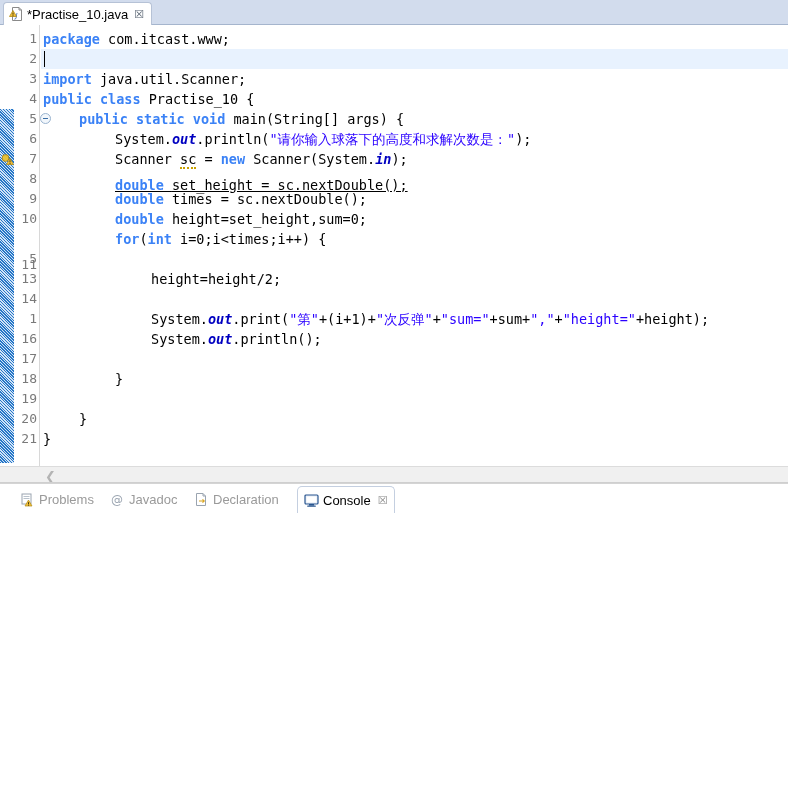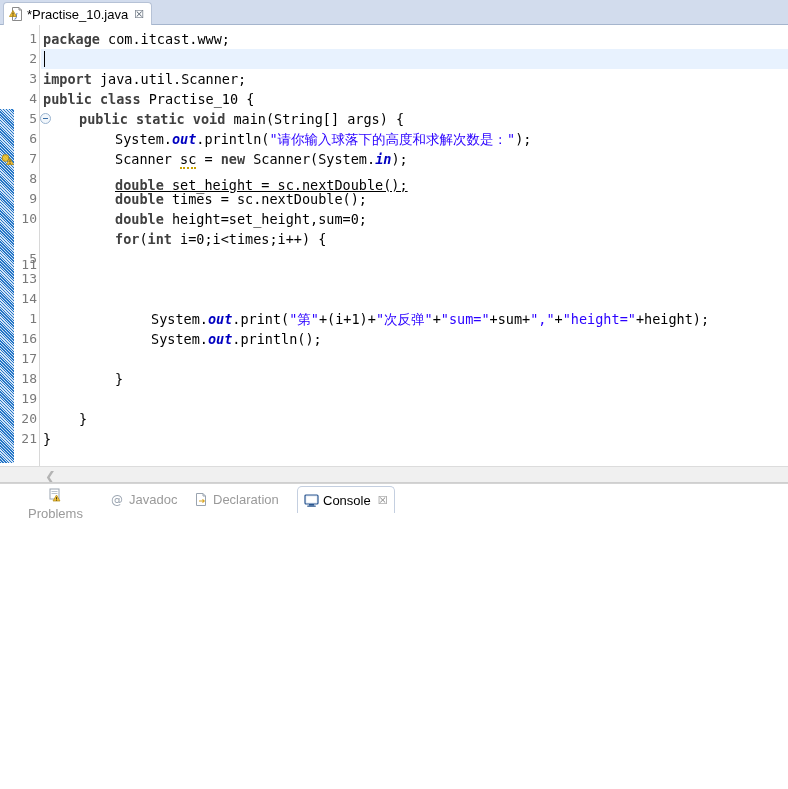--- a/index.html
+++ b/index.html
@@ -112,21 +112,21 @@
   }
   .code-line {
     position: absolute;
     left: 2px;
     height: 20px; line-height: 20px;
     white-space: pre;
     font-family: "DejaVu Sans Mono", monospace;
     font-size: 13.5px;
     color: #000000;
   }
-  .kw  { color: #404040; font-weight: bold; }
+  .kw  { color: #3b82f6; font-weight: bold; }
   .str { color: #2a00ff; }
   .fld { color: #0000c0; font-weight: bold; font-style: italic; }
   .sqig { border-bottom: 2px dotted #c8a000; }
   .caret {
     position: absolute;
     width: 1px; height: 16px;
     background: #000;
   }
   .hscroll {
     position: absolute;
@@ -248,36 +248,37 @@
         <div class="caret" style="top: 26px; left: 3px;"></div>
         <div class="code-line" style="top: 44px; left: 2px;"><span class="kw">import </span><span>java.util.Scanner;</span></div>
         <div class="code-line" style="top: 64px; left: 2px;"><span class="kw">public class </span><span>Practise_10 {</span></div>
         <div class="code-line" style="top: 84px; left: 38px;"><span class="kw">public static void </span><span>main(String[] args) {</span></div>
         <div class="code-line" style="top: 104px; left: 74px;"><span>System.</span><span class="fld">out</span><span>.println(</span><span class="str">"请你输入球落下的高度和求解次数是："</span><span>);</span></div>
         <div class="code-line" style="top: 124px; left: 74px;"><span>Scanner </span><span class="sqig">sc</span><span> = </span><span class="kw">new </span><span>Scanner(System.</span><span class="fld">in</span><span>);</span></div>
         <div class="code-line" style="top: 150px; left: 74px; text-decoration: underline;"><span class="kw">double </span><span>set_height = sc.nextDouble();</span></div>
         <div class="code-line" style="top: 164px; left: 74px;"><span class="kw">double </span><span>times = sc.nextDouble();</span></div>
         <div class="code-line" style="top: 184px; left: 74px;"><span class="kw">double </span><span>height=set_height,sum=0;</span></div>
         <div class="code-line" style="top: 204px; left: 74px;"><span class="kw">for</span><span>(</span><span class="kw">int </span><span>i=0;i&lt;times;i++) {</span></div>
+        <div class="code-line" style="top: 244px; left: 110px;"><span>height=height/2;</span></div>
         <div class="code-line" style="top: 284px; left: 110px;"><span>System.</span><span class="fld">out</span><span>.print(</span><span class="str">"第"</span><span>+(i+1)+</span><span class="str">"次反弹"</span><span>+</span><span class="str">"sum="</span><span>+sum+</span><span class="str">","</span><span>+</span><span class="str">"height="</span><span>+height);</span></div>
         <div class="code-line" style="top: 304px; left: 110px;"><span>System.</span><span class="fld">out</span><span>.println();</span></div>
         <div class="code-line" style="top: 344px; left: 74px;"><span>}</span></div>
         <div class="code-line" style="top: 384px; left: 38px;"><span>}</span></div>
         <div class="code-line" style="top: 404px; left: 2px;"><span>}</span></div>
       </div>
 
     <div class="hscroll">
       <span class="hscroll-arrow">❮</span>
     </div>
     <div class="editor-bottom-line"></div>
   <div class="fold" style="top: 88px; left: 40px;"></div>
     </div>
 
   <div class="viewtabs" id="viewtabs">
-      <div class="vtab" style="left: 22px; flex-direction: column;">
+      <div class="vtab" style="left: 14px;">
         <span class="vicon"><svg width="15" height="15" viewBox="0 0 15 15">
             <rect x="2" y="2" width="9" height="10" fill="#ffffff" stroke="#9aa4b0"></rect>
             <rect x="3.5" y="4" width="6" height="1" fill="#b9c2cc"></rect>
             <rect x="3.5" y="6" width="6" height="1" fill="#b9c2cc"></rect>
             <path d="M5 14 L8.5 8 L12 14 Z" fill="#f3c13a" stroke="#b08b17" stroke-width="0.7"></path>
             <rect x="8" y="10.2" width="1" height="2" fill="#4a3a08"></rect>
             <rect x="8" y="12.7" width="1" height="0.9" fill="#4a3a08"></rect>
           </svg></span>
         <span>Problems</span>
       </div>

